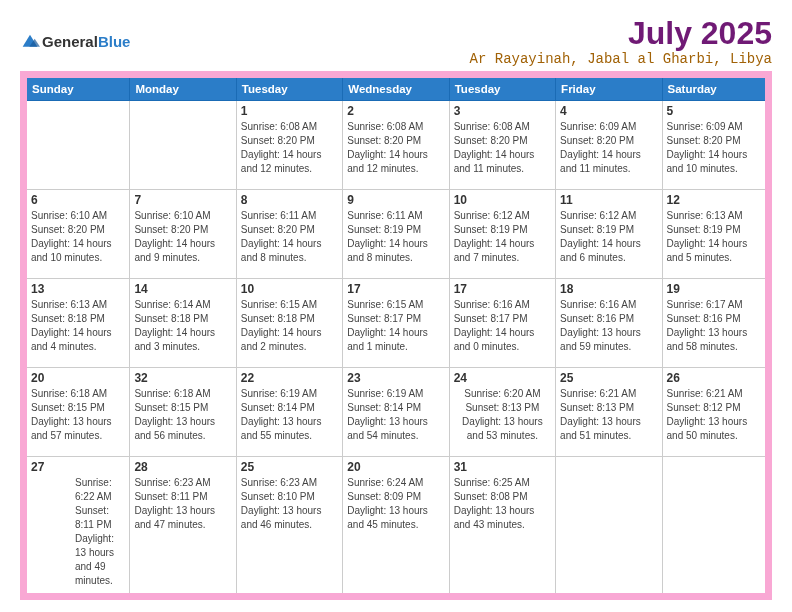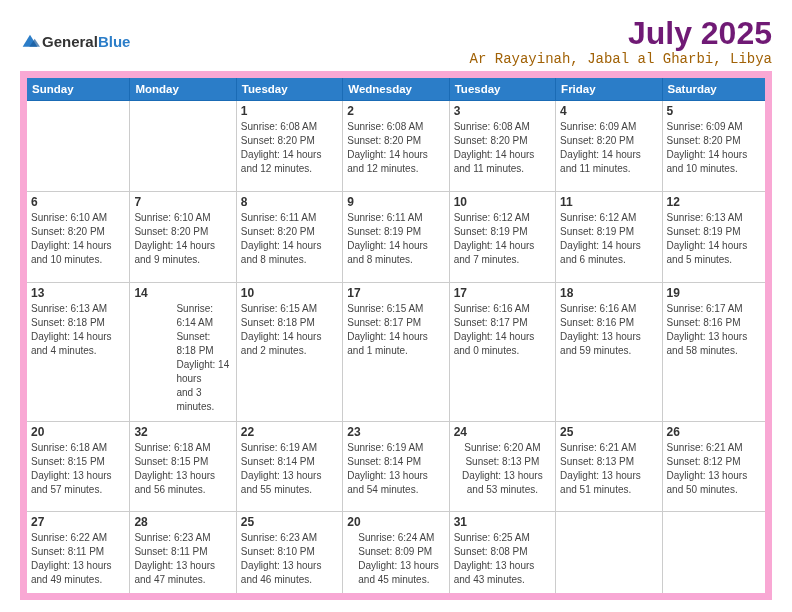--- a/index.html
+++ b/index.html
@@ -214,21 +214,21 @@
         <tr>
           <td>
             <div class="day-num">13</div>
             <div class="cell-text" style="white-space: pre-line;">Sunrise: 6:13 AM
 Sunset: 8:18 PM
 Daylight: 14 hours
 and 4 minutes.</div>
           </td>
           <td>
             <div class="day-num">14</div>
-            <div class="cell-text" style="white-space: pre-line; margin-left: 42px;">Sunrise: 6:14 AM
+            <div class="cell-text" style="white-space: pre-line;">Sunrise: 6:14 AM
 Sunset: 8:18 PM
 Daylight: 14 hours
 and 3 minutes.</div>
           </td>
           <td>
             <div class="day-num">10</div>
             <div class="cell-text" style="white-space: pre-line;">Sunrise: 6:15 AM
 Sunset: 8:18 PM
 Daylight: 14 hours
 and 2 minutes.</div>
@@ -309,42 +309,42 @@
             <div class="day-num">26</div>
             <div class="cell-text" style="white-space: pre-line;">Sunrise: 6:21 AM
 Sunset: 8:12 PM
 Daylight: 13 hours
 and 50 minutes.</div>
           </td>
         </tr>
         <tr>
           <td>
             <div class="day-num">27</div>
-            <div class="cell-text" style="white-space: pre-line;">Sunrise: 6:22 AM
+            <div class="cell-text" style="white-space: pre-line; margin-left: 44px;">Sunrise: 6:22 AM
 Sunset: 8:11 PM
 Daylight: 13 hours
 and 49 minutes.</div>
           </td>
           <td>
             <div class="day-num">28</div>
             <div class="cell-text" style="white-space: pre-line;">Sunrise: 6:23 AM
 Sunset: 8:11 PM
 Daylight: 13 hours
 and 47 minutes.</div>
           </td>
           <td>
             <div class="day-num">25</div>
             <div class="cell-text" style="white-space: pre-line;">Sunrise: 6:23 AM
 Sunset: 8:10 PM
 Daylight: 13 hours
 and 46 minutes.</div>
           </td>
           <td>
             <div class="day-num">20</div>
-            <div class="cell-text" style="white-space: pre-line; margin-left: 11px;">Sunrise: 6:24 AM
+            <div class="cell-text" style="white-space: pre-line;">Sunrise: 6:24 AM
 Sunset: 8:09 PM
 Daylight: 13 hours
 and 45 minutes.</div>
           </td>
           <td>
             <div class="day-num">31</div>
             <div class="cell-text" style="white-space: pre-line;">Sunrise: 6:25 AM
 Sunset: 8:08 PM
 Daylight: 13 hours
 and 43 minutes.</div>

